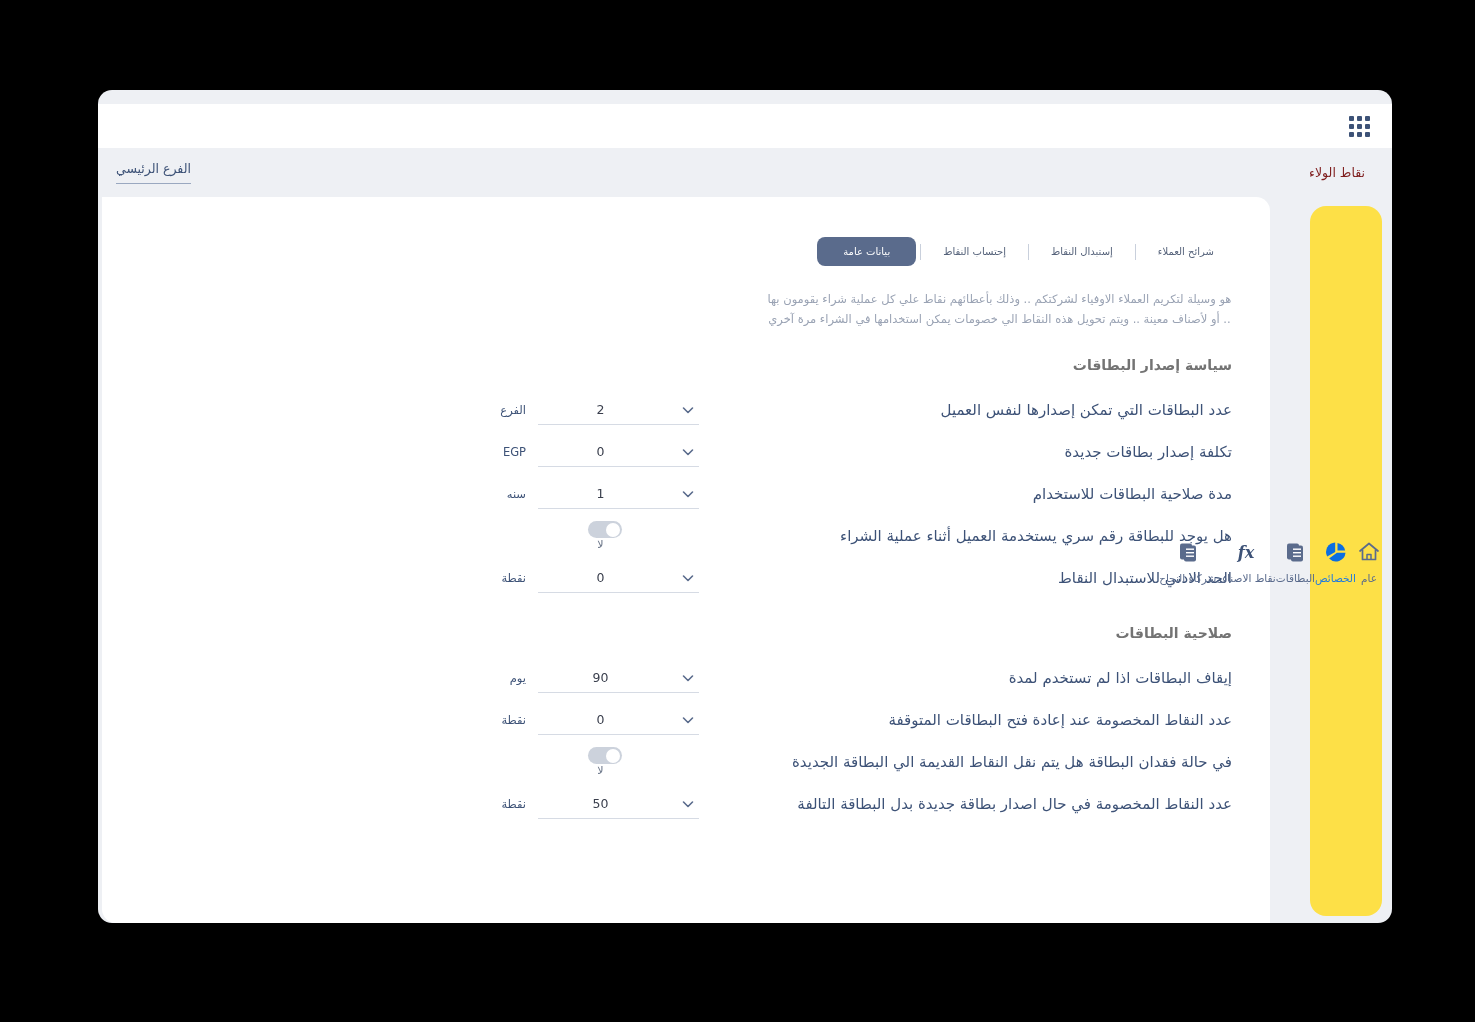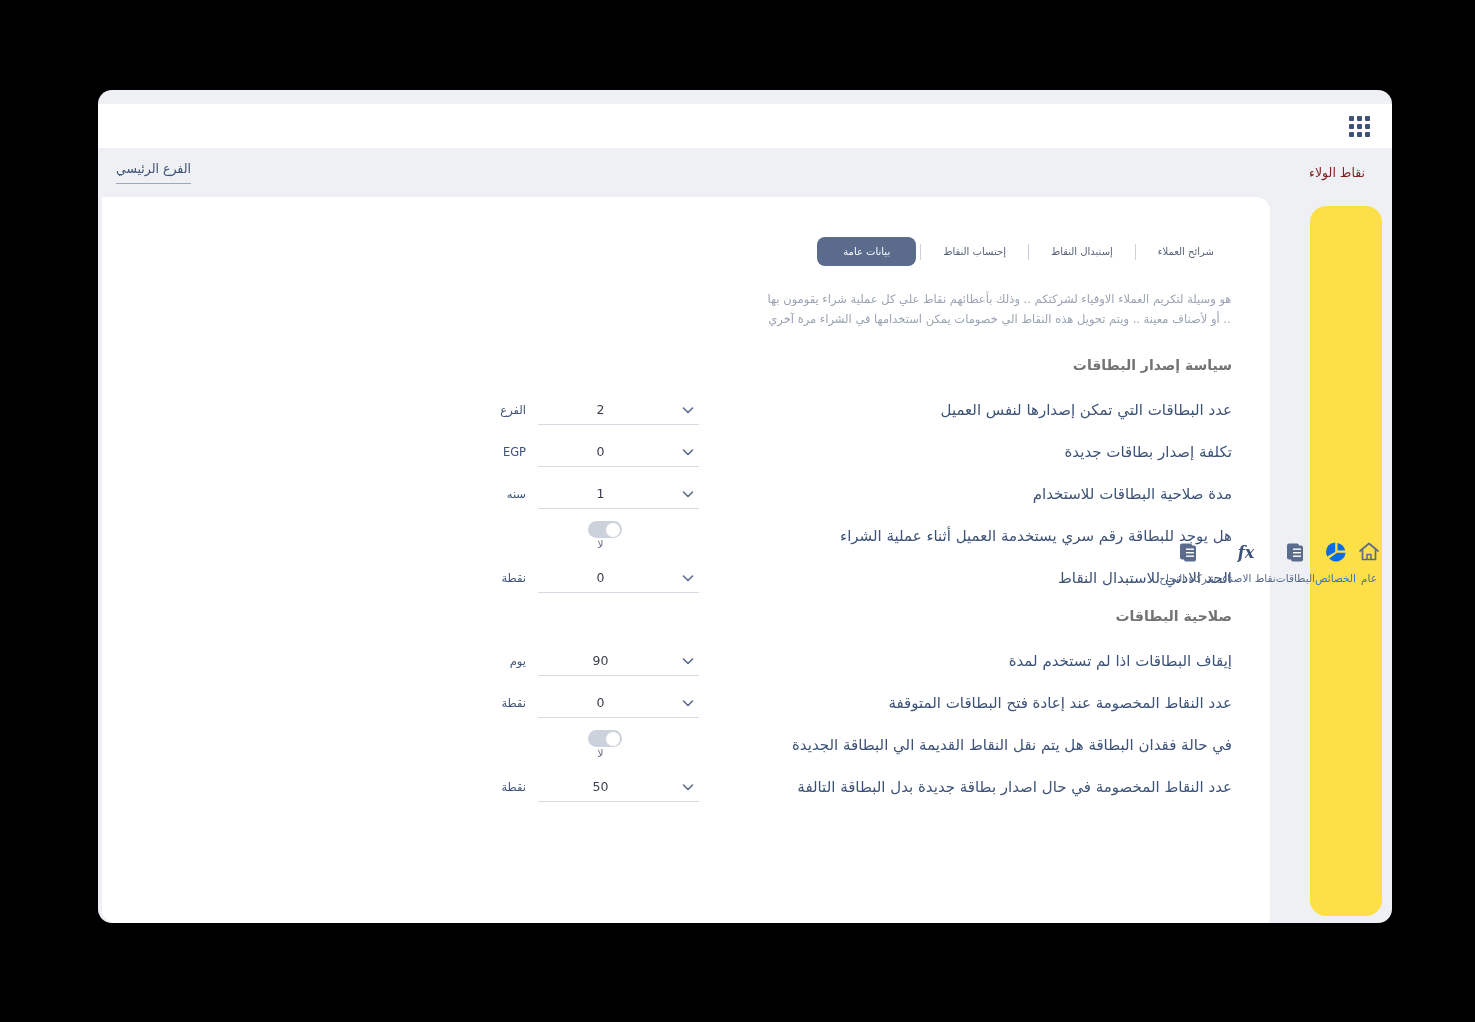--- a/index.html
+++ b/index.html
@@ -138,21 +138,21 @@
   }
 
   .section-title {
     font-size: 14px;
     font-weight: bold;
     color: #737373;
     text-align: right;
     margin: 0 0 16px 0;
     padding-right: 0;
   }
-  #section-validity-title { margin-top: 9px; padding-left: 26px; }
+  #section-validity-title { margin-top: 26px; padding-left: 26px; }
 
   .field-row {
     display: flex;
     flex-direction: row;
     align-items: center;
     height: 42px;
     margin-bottom: 0;
   }
   .field-label {
     width: 533px;

